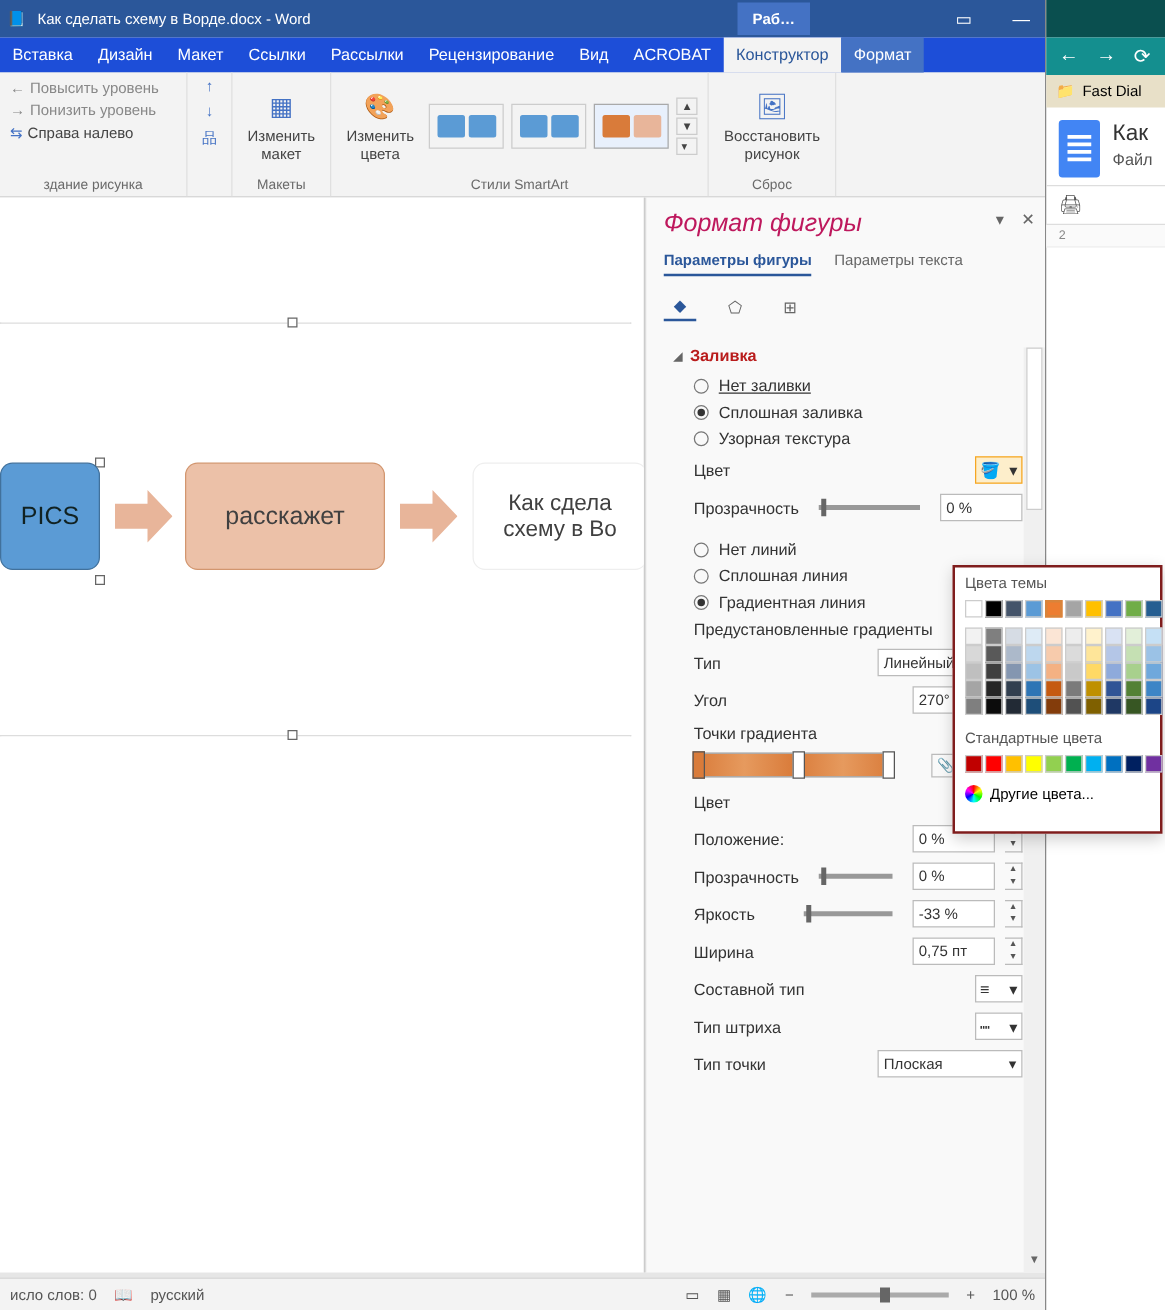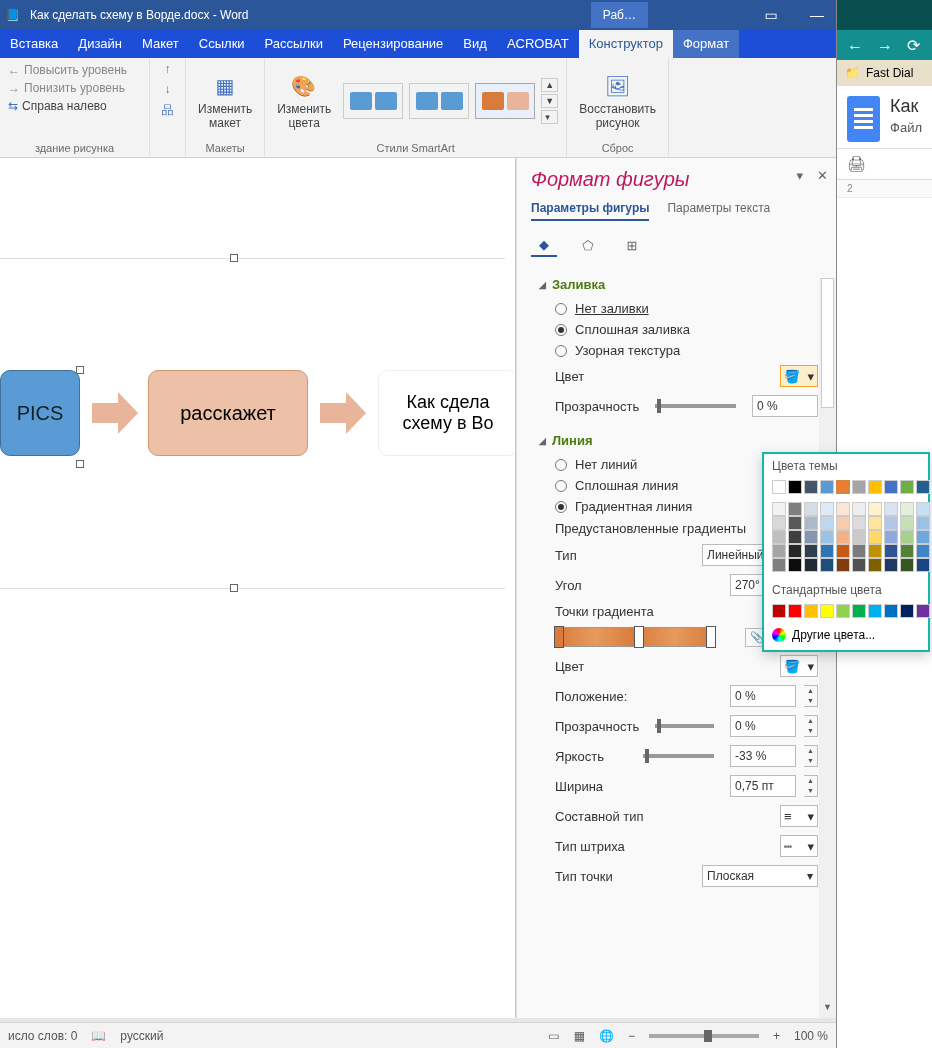--- a/index.html
+++ b/index.html
@@ -2,21 +2,21 @@
 <html><head>
 <meta charset="utf-8">
 <style>
 * { box-sizing: border-box; margin: 0; padding: 0; font-family: "Segoe UI", Arial, sans-serif; }
 body { width: 932px; height: 1048px; background: #e6e6e6; overflow: hidden; position: relative; }
 
 
 .titlebar { height: 30px; background: #2b579a; color: #fff; display: flex; align-items: center; font-size: 12px; }
 .titlebar .win-icon { width: 26px; text-align: center; }
 .titlebar .title { flex: 1; padding-left: 4px; }
-.titlebar .tab-label { background: #4472c4; padding: 6px 12px; margin-right: 100px; }
+.titlebar .tab-label { background: #4472c4; padding: 6px 12px; margin-right: 100px; font-weight: bold; }
 .titlebar .win-controls { display: flex; }
 .titlebar .win-btn { width: 46px; height: 30px; text-align: center; line-height: 30px; font-size: 14px; }
 
 
 .menubar { height: 28px; background: #1d4ed8; color: #fff; display: flex; align-items: stretch; font-size: 13px; }
 .menu-item { padding: 6px 10px; cursor: pointer; }
 .menu-item.active { background: #f3f3f3; color: #2b579a; }
 .menu-item.subactive { background: #4472c4; }
 .help-area { margin-left: auto; display: flex; align-items: center; padding-right: 10px; gap: 6px; font-size: 12px; opacity: .85; }
 
@@ -31,36 +31,36 @@
 .small-cmd.act { color: #444; }
 .smartart-styles { display: flex; gap: 6px; align-items: center; }
 .style-swatch { width: 60px; height: 36px; border: 1px solid #ccc; display: flex; gap: 3px; align-items: center; justify-content: center; padding: 3px; cursor: pointer; }
 .style-swatch.sel { border: 1px solid #a9a9a9; background: #e8f0fc; }
 .mini-box { width: 22px; height: 18px; border-radius: 2px; }
 
 
 .doc-area { position: absolute; left: 0; top: 158px; width: 516px; bottom: 30px; background: #fff; overflow: hidden; border-right: 1px solid #ccc; }
 .canvas-line { border: 1px solid #ddd; position: absolute; left: 0; right: 10px; }
 .sel-handle { width: 8px; height: 8px; background: #fff; border: 1px solid #666; position: absolute; }
-.shape { position: absolute; border-radius: 10px; display: flex; align-items: center; justify-content: center; font-size: 20px; color: #000000; }
+.shape { position: absolute; border-radius: 10px; display: flex; align-items: center; justify-content: center; font-size: 20px; color: #404040; }
 .arrow { position: absolute; }
 
 
 .panel { position: absolute; left: 516px; top: 158px; width: 320px; bottom: 30px; background: #f9f9f9; font-size: 13px; color: #333; border-left: 1px solid #ddd; }
 .panel-header { padding: 10px 14px 4px; }
 .panel-title { font-size: 20px; color: #be185d; font-weight: 300; font-style: italic; }
 .panel-ctrl { position: absolute; right: 8px; top: 10px; display: flex; gap: 14px; color: #666; font-size: 13px; }
 .panel-tabs { display: flex; gap: 18px; padding: 6px 14px; font-size: 12px; }
 .panel-tab { color: #666; cursor: pointer; padding-bottom: 4px; }
 .panel-tab.active { color: #2b579a; font-weight: 600; border-bottom: 2px solid #2b579a; }
 .panel-icons { display: flex; gap: 18px; padding: 6px 14px 10px; }
 .panel-iconbtn { width: 26px; height: 24px; display: flex; align-items: center; justify-content: center; color: #666; cursor: pointer; }
 .panel-iconbtn.active { color: #2b579a; border-bottom: 2px solid #2b579a; }
 .section { padding: 6px 14px 2px 22px; }
-.section-head { font-weight: 600; color: #4d7c0f; padding: 4px 0 6px; font-size: 13px; cursor: pointer; }
+.section-head { font-weight: 600; color: #b91c1c; padding: 4px 0 6px; font-size: 13px; cursor: pointer; }
 .section-head::before { content: "◢"; font-size: 9px; margin-right: 6px; color: #666; display: inline-block; transform: translateY(-1px); }
 .radio-row, .prop-row { display: flex; align-items: center; gap: 8px; padding: 3px 0 3px 16px; font-size: 13px; }
 .radio { width: 12px; height: 12px; border: 1px solid #777; border-radius: 50%; display: inline-flex; align-items: center; justify-content: center; }
 .radio.checked::after { content: ""; width: 6px; height: 6px; background: #333; border-radius: 50%; }
 .prop-row { justify-content: space-between; padding: 4px 4px 4px 16px; }
 .prop-label { flex: 1; }
 .u { text-decoration: underline; }
 .value-input { width: 66px; height: 22px; border: 1px solid #bbb; background: #fff; font-size: 12px; padding: 0 4px; display: flex; align-items: center; }
 .spin { width: 14px; height: 22px; border: 1px solid #bbb; border-left: none; display: flex; flex-direction: column; }
 .spin div { flex: 1; font-size: 7px; text-align: center; line-height: 10px; color: #555; }
@@ -69,21 +69,21 @@
 .color-btn.active { border: 1px solid #f5a623; background: #fdeecb; }
 .slider { flex: 1; height: 4px; background: #999; margin: 0 8px; position: relative; }
 .slider::after { content: ""; position: absolute; width: 4px; height: 14px; background: #666; top: -5px; left: 2px; }
 .gradient-bar { width: 160px; height: 20px; background: linear-gradient(to right, #d97b3a, #e69a5e, #d97b3a, #e69a5e, #d97b3a); border: 1px solid #999; position: relative; }
 .grad-stop { position: absolute; width: 10px; height: 22px; border: 1px solid #555; background: #fff; top: -2px; }
 .scrollbar { position: absolute; right: 0; top: 120px; bottom: 0; width: 17px; background: #f0f0f0; }
 .scrollbar .thumb { position: absolute; left: 2px; right: 2px; top: 0; height: 130px; background: #fff; border: 1px solid #ccc; }
 .scrollbar .arr { position: absolute; left: 0; right: 0; height: 16px; text-align: center; font-size: 9px; color: #666; }
 
 
-.color-popup { position: absolute; left: 762px; top: 452px; width: 168px; background: #fff; border: 2px solid #14b8a6; box-shadow: 0 4px 12px rgba(0,0,0,.2); z-index: 100; font-size: 12px; padding-bottom: 4px; }
+.color-popup { position: absolute; left: 762px; top: 452px; width: 168px; background: #fff; border: 2px solid #7f1d1d; box-shadow: 0 4px 12px rgba(0,0,0,.2); z-index: 100; font-size: 12px; padding-bottom: 19px; }
 .color-popup .cp-title { padding: 5px 8px; color: #555; }
 .color-grid { display: grid; grid-template-columns: repeat(10, 14px); gap: 2px; padding: 2px 8px 6px; }
 .color-cell { width: 14px; height: 14px; border: 1px solid #ccc; cursor: pointer; }
 .color-cell.sel { border: 2px solid #d9843b; }
 .cp-more { padding: 4px 8px; display: flex; align-items: center; gap: 6px; cursor: pointer; }
 .cp-more-icon { width: 14px; height: 14px; border-radius: 50%; background: conic-gradient(red, yellow, lime, cyan, blue, magenta, red); }
 
 
 .statusbar { position: absolute; left: 0; bottom: 0; height: 26px; width: 836px; background: #f3f3f3; border-top: 1px solid #d4d4d4; display: flex; align-items: center; font-size: 12px; color: #555; padding: 0 8px; gap: 14px; }
 .statusbar .spacer { flex: 1; }
@@ -279,21 +279,20 @@
         </div>
     </div>
     <div class="prop-row">
       <div class="prop-label">Прозрачность</div>
       <div class="slider"></div>
       <div class="value-input">0 %</div>
     </div>
   </div>
 
   <div class="section">
-    <div class="section-head">Линия</div>
     <div class="radio-row">
         <span class="radio"></span>
         <span>Нет линий</span>
       </div>
     <div class="radio-row">
         <span class="radio"></span>
         <span>Сплошная линия</span>
       </div>
     <div class="radio-row">
         <span class="radio checked"></span>

